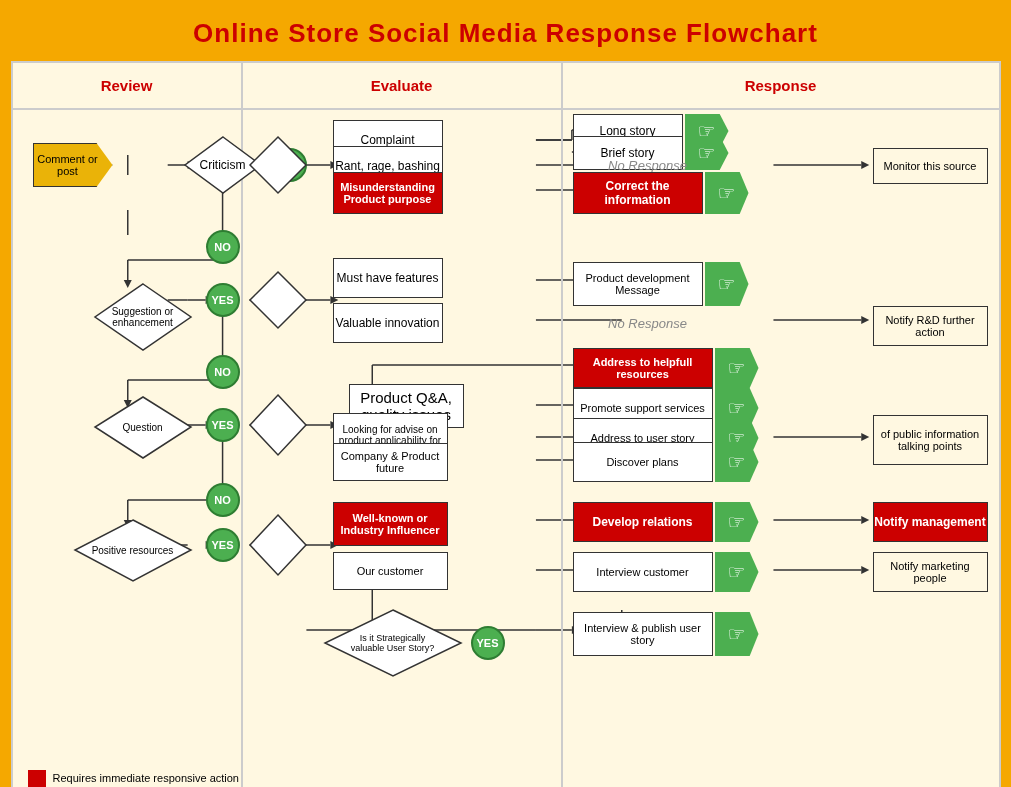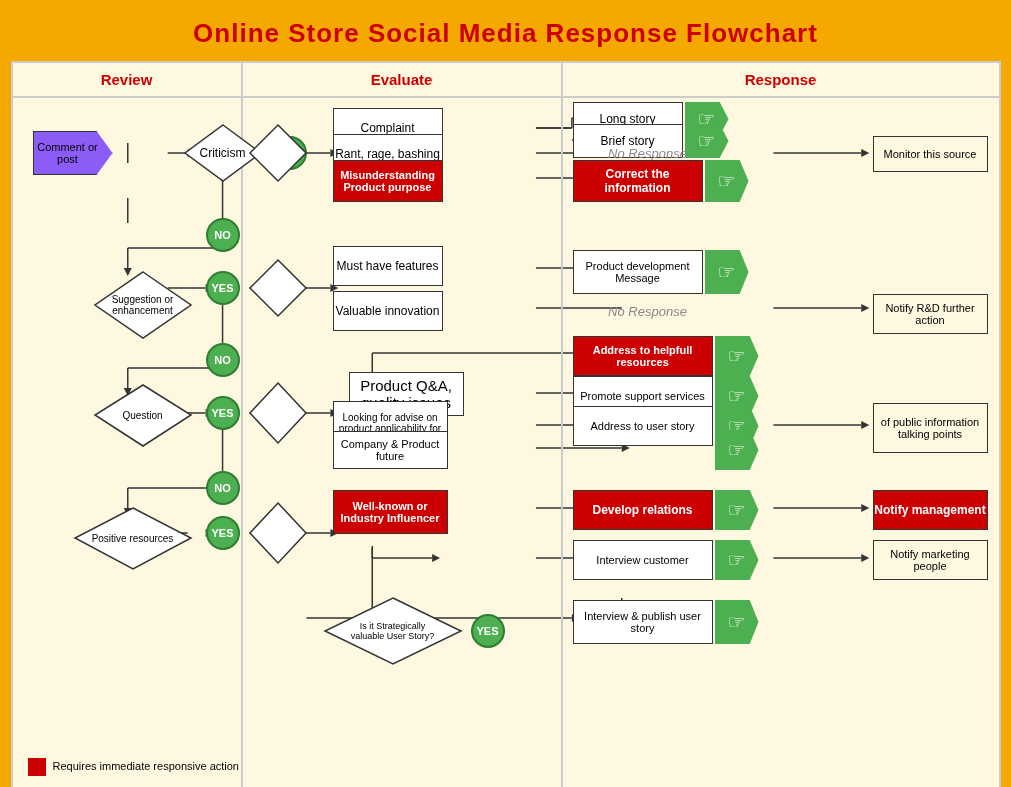--- a/index.html
+++ b/index.html
@@ -34,21 +34,21 @@
       min-height: 740px;
     }
     .col-headers {
       display: flex;
       border-bottom: 2px solid #ccc;
     }
     .col-header {
       text-align: center;
       font-weight: bold;
       color: #cc0000;
-      padding: 8px 0;
+      padding: 14px 0;
       font-size: 15px;
     }
     .col-review { width: 230px; border-right: 2px solid #ccc; }
     .col-evaluate { width: 320px; border-right: 2px solid #ccc; }
     .col-response { flex: 1; }
 
     .flowchart-body {
       display: flex;
       position: relative;
       min-height: 700px;
@@ -133,21 +133,21 @@
       font-size: 11px;
       color: #888;
     }
     
     .hand-icon {
       font-size: 20px;
     }
     
     .comment-shape {
       position: absolute;
-      background: #8b5cf6;
+      background: #eab308;
       border: 1.5px solid #333;
       clip-path: polygon(0% 0%, 80% 0%, 100% 50%, 80% 100%, 0% 100%);
       display: flex;
       align-items: center;
       justify-content: center;
       text-align: center;
       font-size: 11px;
     }
     .legend-box {
       position: absolute;
@@ -452,20 +452,23 @@
         <div class="shape-diamond" style="left:5px;top:403px;width:60px;height:64px;">
           <svg viewBox="0 0 60 64" width="60" height="64">
             <polygon points="30,2 58,32 30,62 2,32" fill="white" stroke="#333" stroke-width="1.5"></polygon>
           </svg>
         </div>
 
         <div class="shape-box red-bg" style="left:90px;top:392px;width:115px;height:44px;font-size:11px;">
           <span>Well-known or Industry Influencer</span>
         </div>
 
+        <div class="shape-box" style="left:90px;top:442px;width:115px;height:38px;font-size:11px;">
+          <span>Our customer</span>
+        </div>
 
         <div class="shape-diamond" style="left:80px;top:498px;width:140px;height:70px;">
           <svg viewBox="0 0 140 70" width="140" height="70">
             <polygon points="70,2 138,35 70,68 2,35" fill="white" stroke="#333" stroke-width="1.5"></polygon>
           </svg>
           <div class="diamond-label" style="font-size:9px;font-weight:normal;width:100px;">Is it Strategically valuable User Story?</div>
         </div>
 
         <div class="shape-circle" style="width:34px;height:34px;left:228px;top:516px;">
           <span style="font-size:11px;">YES</span>
@@ -537,20 +540,23 @@
           <span>Address to user story</span>
         </div>
         <div class="pentagon-btn" style="left:152px;top:308px;width:44px;height:40px;background:#4caf50;">
           <span class="hand-icon">☞</span>
         </div>
 
         <div class="shape-box" style="left:310px;top:305px;width:115px;height:50px;font-size:11px;background:#fff8e1;">
           <span>of public information talking points</span>
         </div>
 
+        <div class="shape-box" style="left:10px;top:332px;width:140px;height:40px;font-size:11px;">
+          <span>Discover plans</span>
+        </div>
         <div class="pentagon-btn" style="left:152px;top:332px;width:44px;height:40px;background:#4caf50;">
           <span class="hand-icon">☞</span>
         </div>
 
         <div class="shape-box red-bg" style="left:10px;top:392px;width:140px;height:40px;font-size:12px;">
           <span>Develop relations</span>
         </div>
         <div class="pentagon-btn" style="left:152px;top:392px;width:44px;height:40px;background:#4caf50;">
           <span class="hand-icon">☞</span>
         </div>

